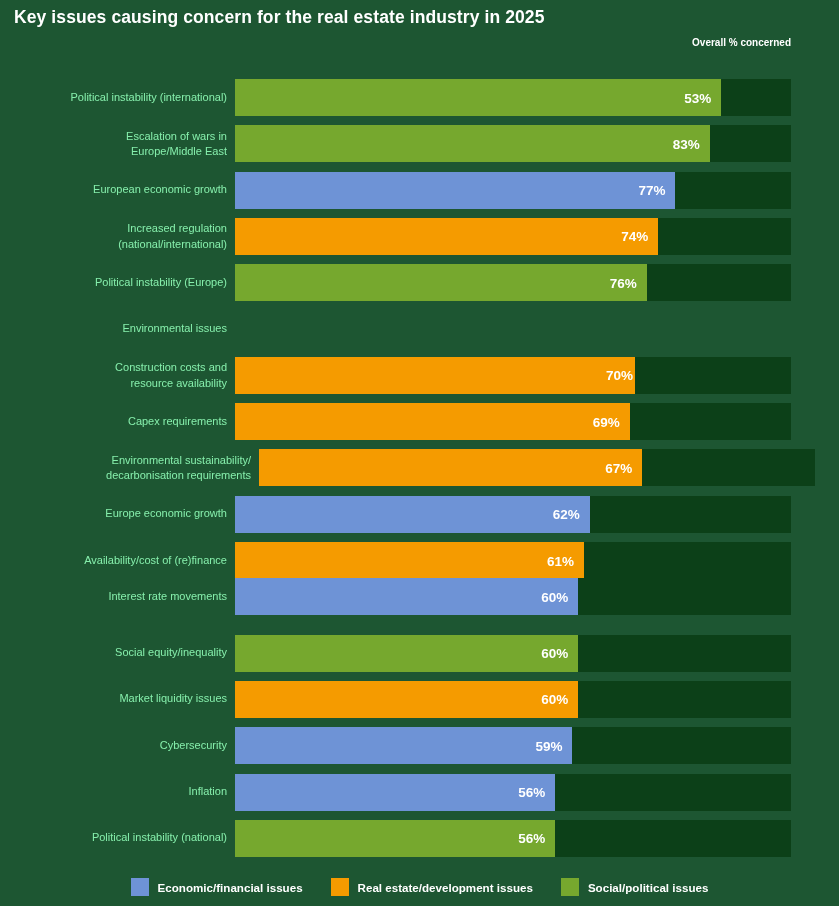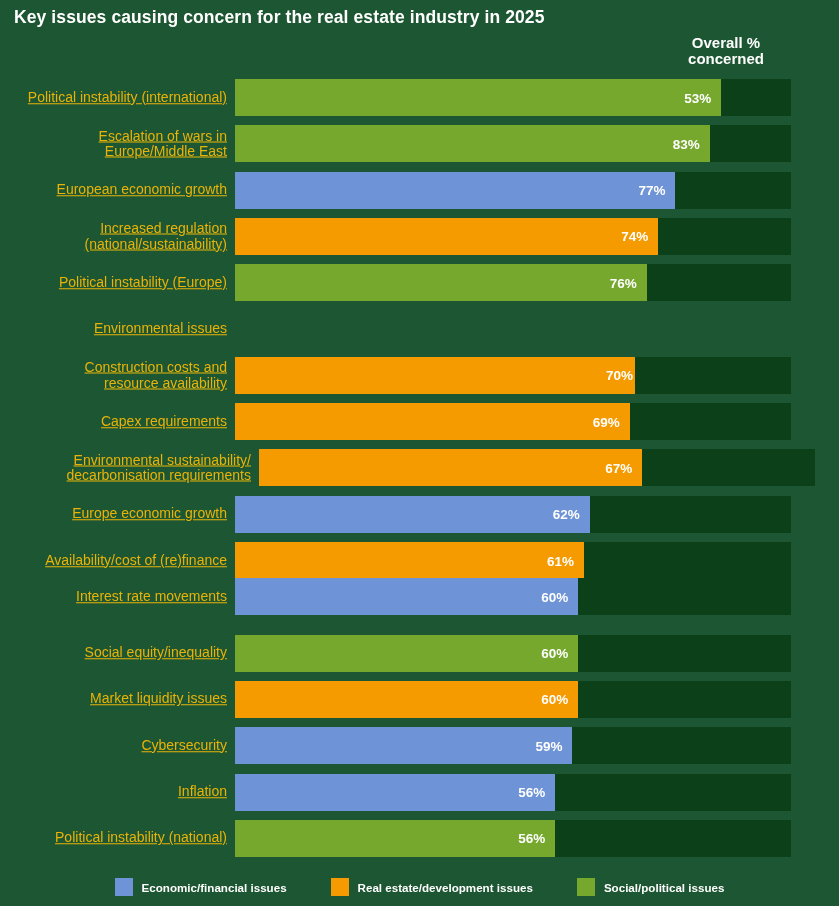--- a/index.html
+++ b/index.html
@@ -28,22 +28,22 @@
     color: #ffffff;
     white-space: nowrap;
   }
 
   
   #overall-header {
     position: absolute;
     right: 48px;
     top: 35px;
     width: 130px;
-    text-align: center;
-    font-size: 15px;
+    text-align: right;
+    font-size: 10px;
     font-weight: bold;
     line-height: 16px;
     color: #ffffff;
   }
 
   
   #plot-area {
     position: absolute;
     left: 0;
     top: 79px;
@@ -58,25 +58,24 @@
     height: 37px;
   }
 
   .row-label {
     position: absolute;
     left: 8px;
     width: 219px;
     top: 50%;
     transform: translateY(-50%);
     text-align: right;
-    font-size: 14px;
+    font-size: 11px;
     line-height: 15.5px;
-    color: #eab308;
+    color: #86efac;
     white-space: pre-line;
-    text-decoration: underline;
   }
 
   .bar-track {
     position: absolute;
     left: 235px;
     top: 0;
     width: 556px;
     height: 37px;
     background: #0c4018;
   }
@@ -100,21 +99,21 @@
 
   
   #legend {
     position: absolute;
     left: 0;
     bottom: 10px;
     width: 839px;
     display: flex;
     justify-content: center;
     align-items: center;
-    gap: 44px;
+    gap: 28px;
   }
   .legend-item {
     display: flex;
     align-items: center;
     gap: 9px;
   }
   .legend-swatch {
     width: 18px;
     height: 18px;
     display: block;
@@ -152,21 +151,21 @@
     </div>
     <div class="bar-row" style="top: 92.6px;">
       <div class="row-label">European economic growth</div>
       <div class="bar-track">
         <div class="bar-fill" style="width: 440.453px; background: rgb(110, 147, 214);"></div>
         <div class="bar-value" style="right: 125.547px;">77%</div>
       </div>
     </div>
     <div class="bar-row" style="top: 138.9px;">
       <div class="row-label">Increased regulation
-(national/sustainability)</div>
+(national/international)</div>
       <div class="bar-track">
         <div class="bar-fill" style="width: 423.292px; background: rgb(245, 155, 0);"></div>
         <div class="bar-value" style="right: 142.708px;">74%</div>
       </div>
     </div>
     <div class="bar-row" style="top: 185.2px;">
       <div class="row-label">Political instability (Europe)</div>
       <div class="bar-track">
         <div class="bar-fill" style="width: 411.852px; background: rgb(118, 168, 46);"></div>
         <div class="bar-value" style="right: 154.148px;">76%</div>

